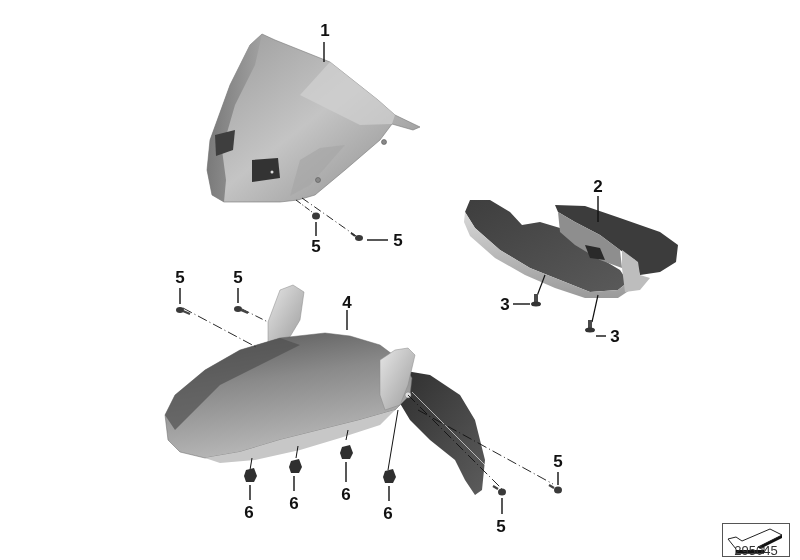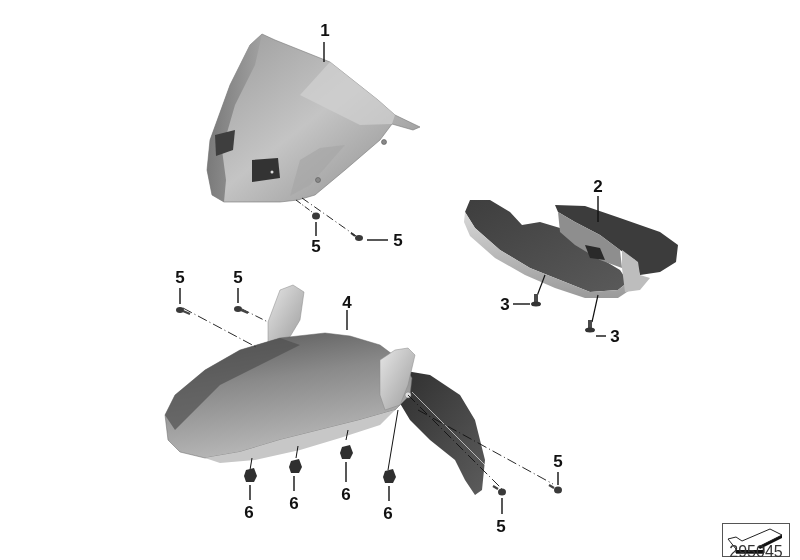--- a/index.html
+++ b/index.html
@@ -4,21 +4,21 @@
 <style>
   html, body { margin: 0; padding: 0; background: #ffffff; }
   body { width: 800px; height: 560px; position: relative; overflow: hidden;
          font-family: "Liberation Sans", sans-serif; }
   #canvas { position: absolute; left: 0; top: 0; width: 800px; height: 560px; }
   .callout { position: absolute; font-family: "Liberation Sans", sans-serif;
              font-weight: bold; font-size: 17px; color: #111; line-height: 1;
              transform: translate(-50%, -50%); }
   .logo-box { position: absolute; left: 722px; top: 515px; width: 68px; height: 50px; }
   .catalog-id { position: absolute; left: 722px; top: 543px; width: 68px; text-align: center;
-                font-size: 16px; color: #333; font-family: "Liberation Sans", sans-serif; }
+                font-size: 13px; color: #333; font-family: "Liberation Sans", sans-serif; }
 </style>
 </head>
 <body>
 
 <svg id="canvas" width="800" height="560" viewBox="0 0 800 560" xmlns="http://www.w3.org/2000/svg">
   <defs>
     <linearGradient id="gBeak" x1="0" y1="0" x2="1" y2="1">
       <stop offset="0" stop-color="#9a9a9a"></stop>
       <stop offset="0.5" stop-color="#c4c4c4"></stop>
       <stop offset="1" stop-color="#8a8a8a"></stop>

